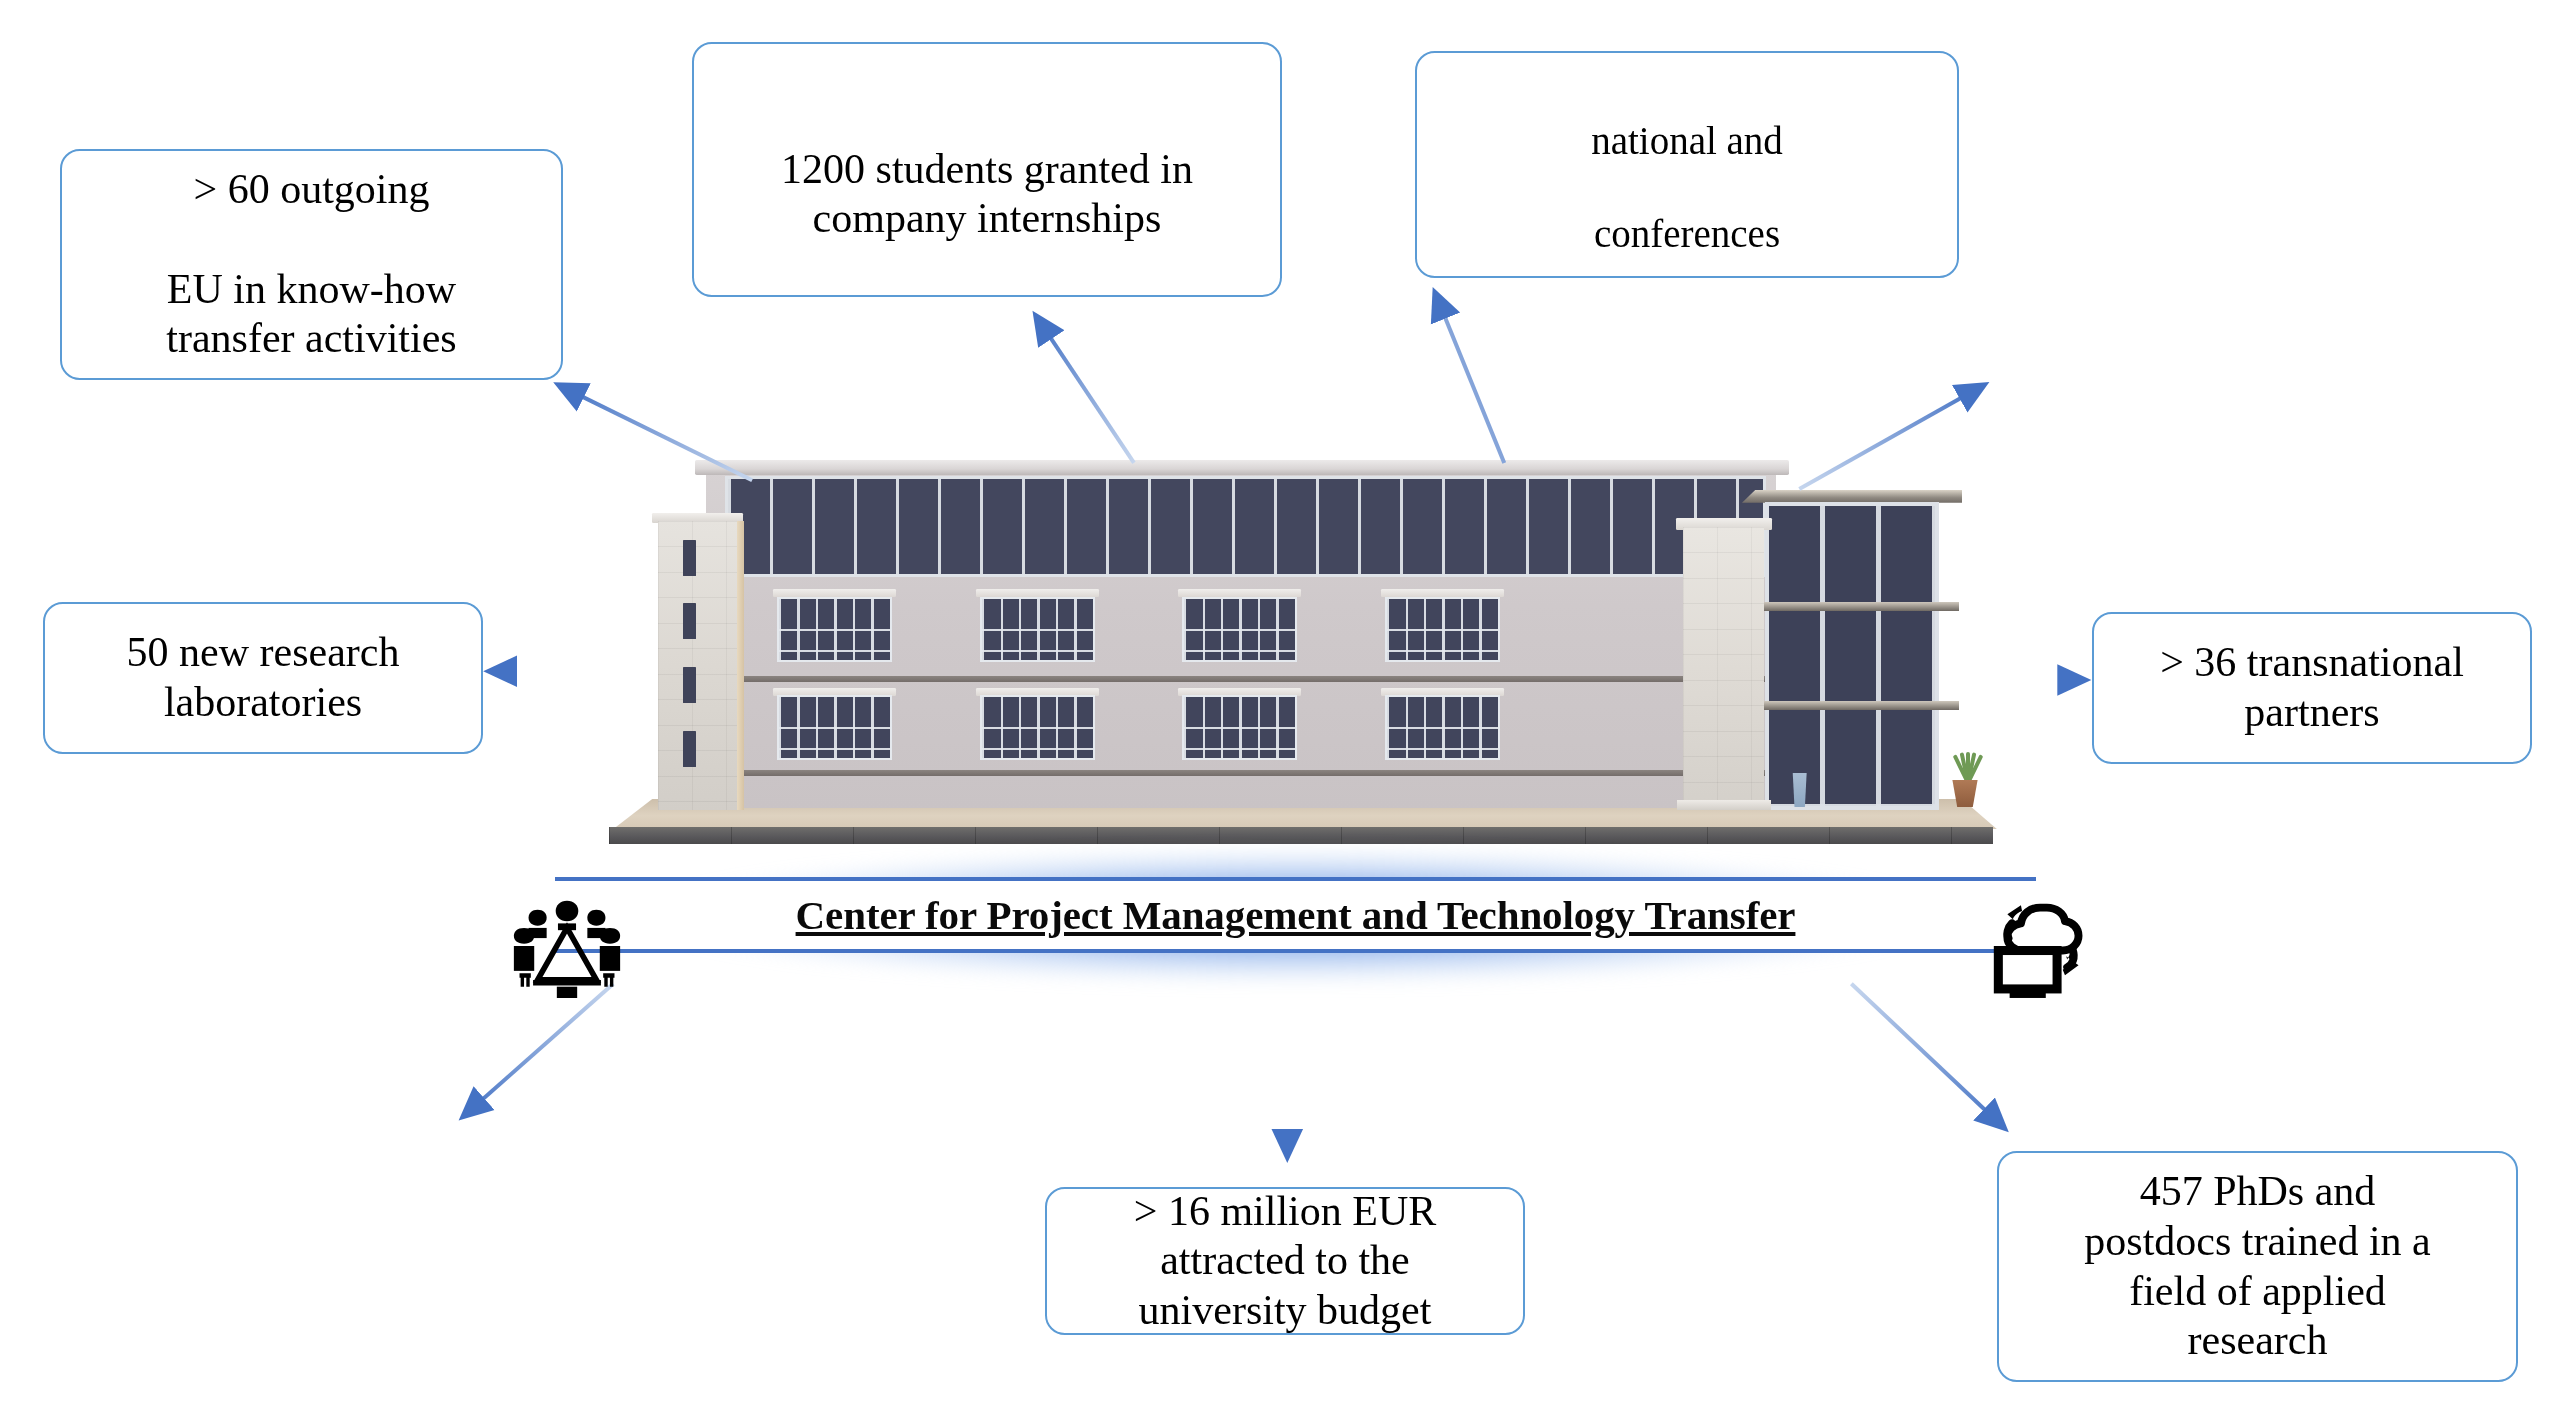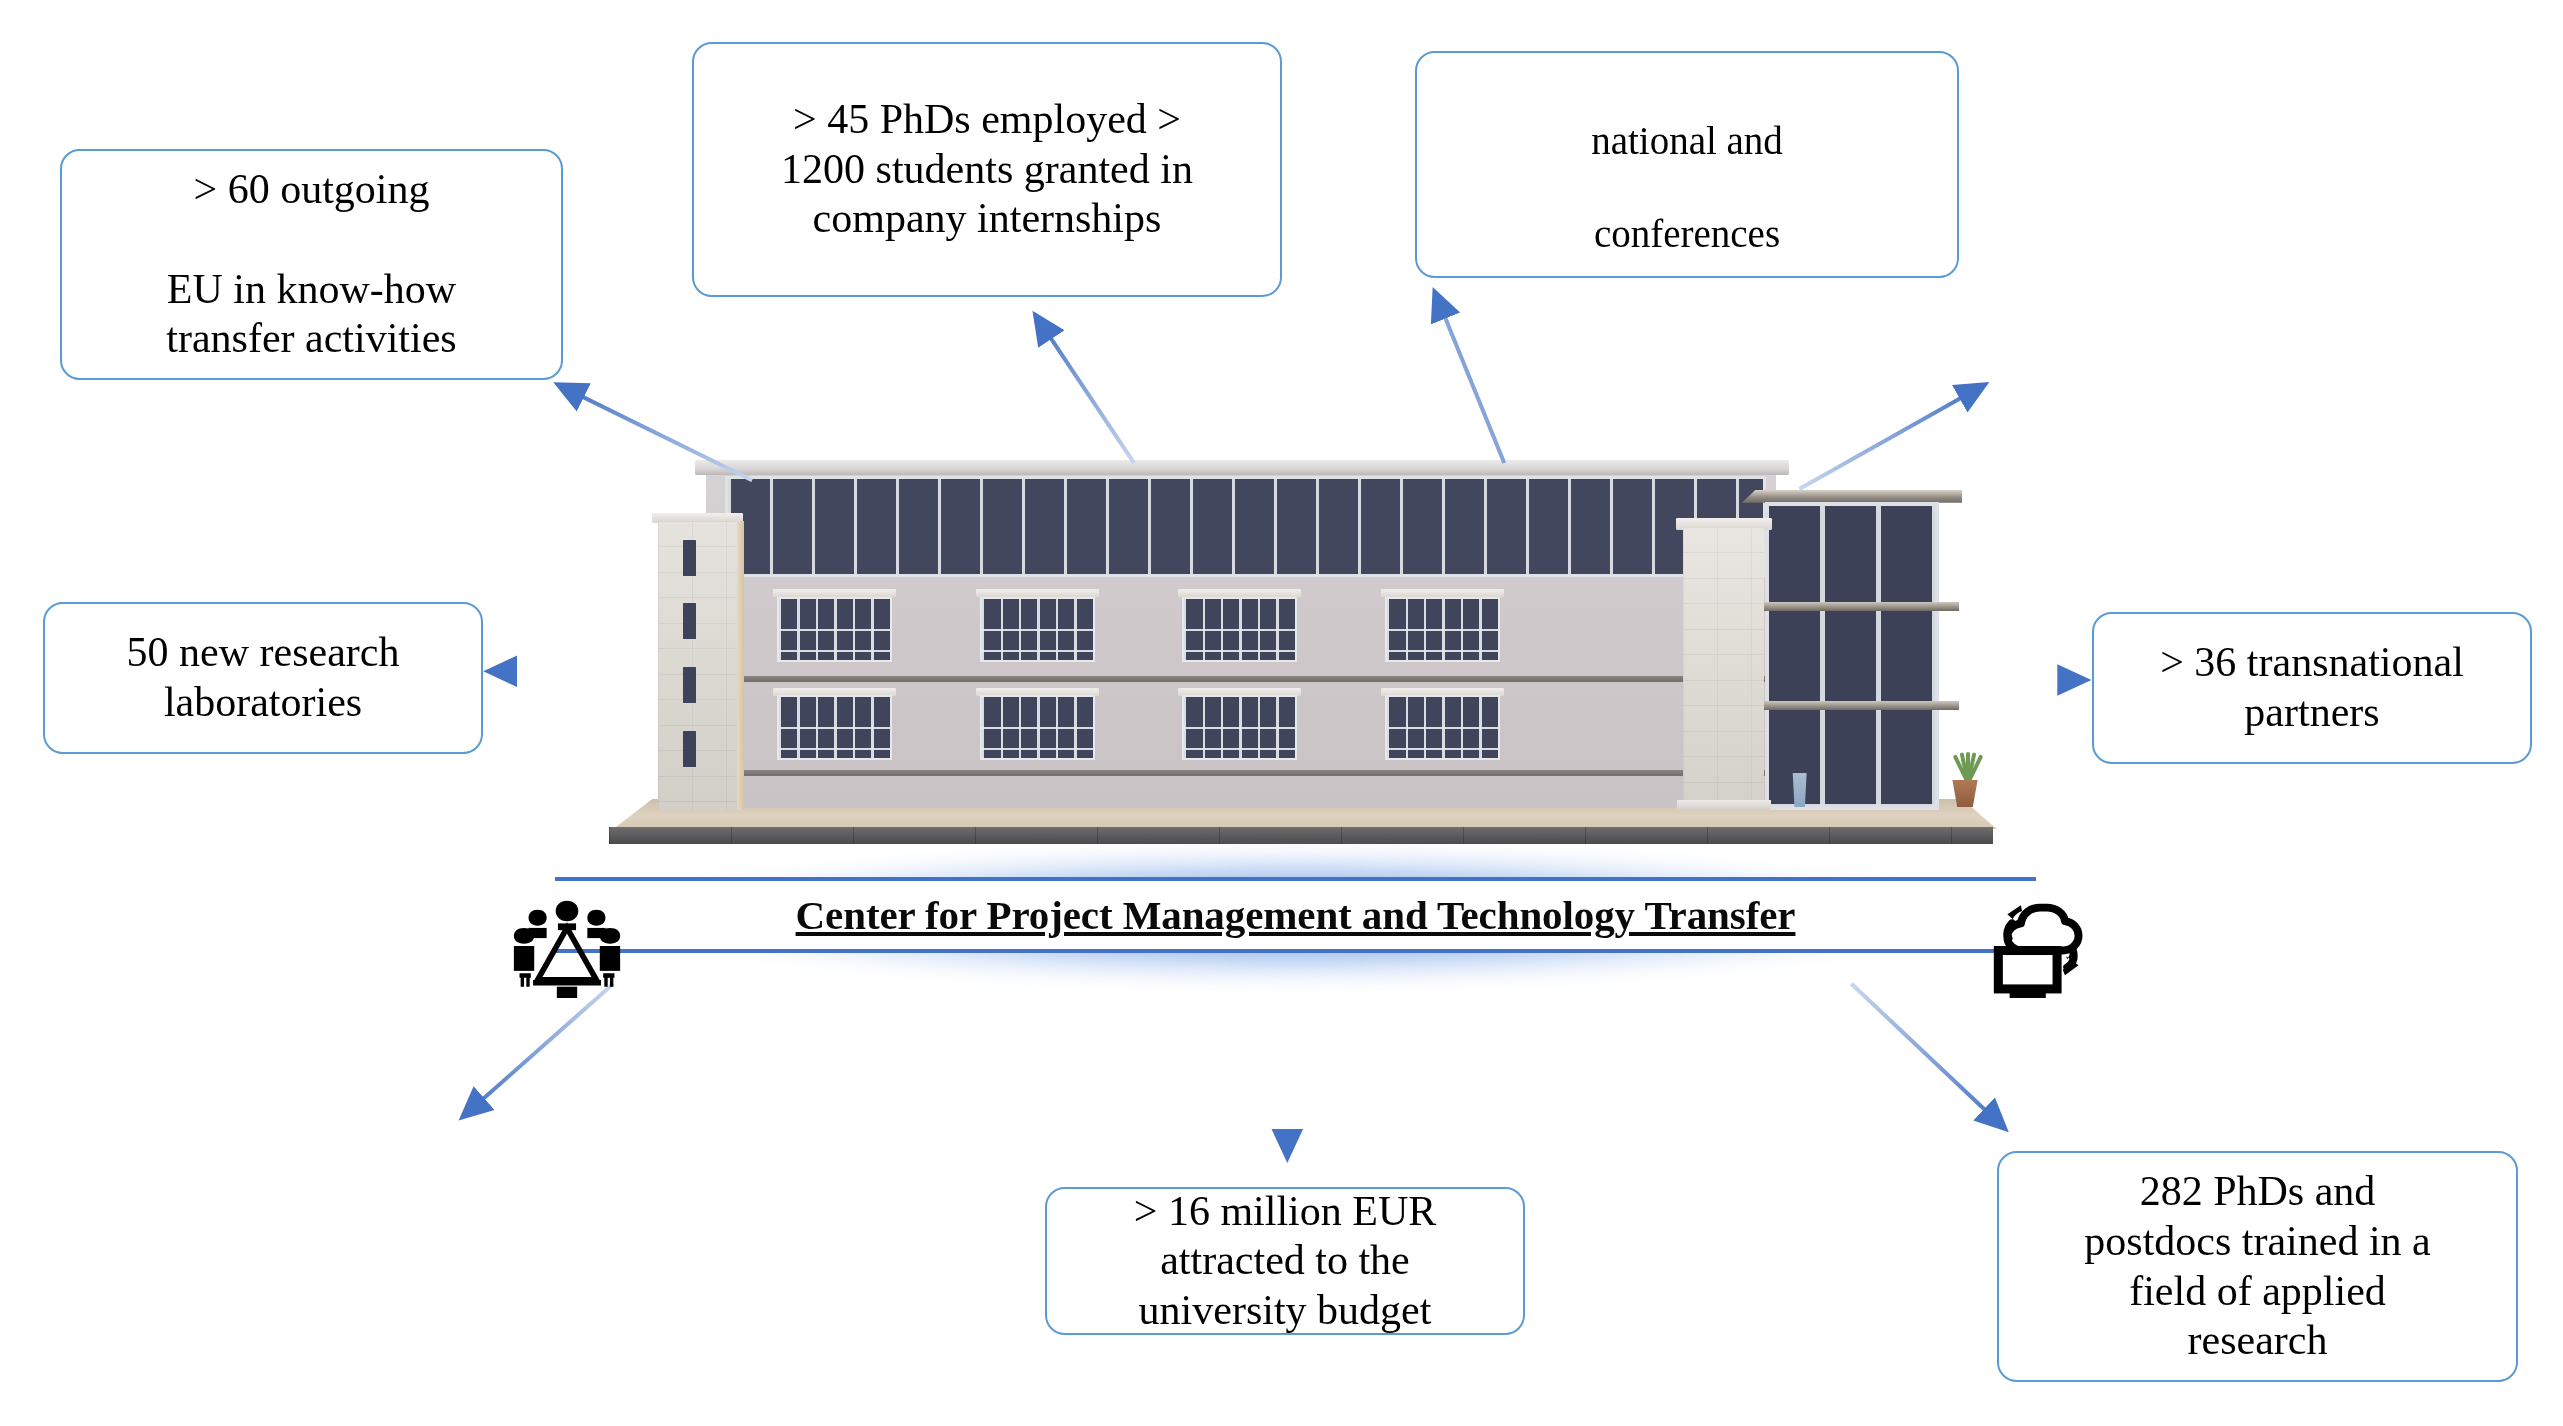--- a/index.html
+++ b/index.html
@@ -533,21 +533,21 @@
     <span class="box-text">
       <span>&gt; 60 outgoing</span><br>
       <br>
       <span>EU in know-how</span><br>
       <span>transfer activities</span>
     </span>
   </div>
 
   <div class="box" style="left:692px; top:42px; width:590px; height:255px; font-size:42px;">
     <span class="box-text">
-      <span>&gt; 45 PhDs employed &gt;</span><br>
+      <br>
       <span>1200 students granted in</span><br>
       <span>company internships</span>
     </span>
   </div>
 
   <div class="box" style="left:1415px; top:51px; width:544px; height:227px; font-size:39px;">
     <span class="box-text">
       <br>
       <span>national and</span><br>
       <br>
@@ -574,21 +574,21 @@
   <div class="box" style="left:1045px; top:1187px; width:480px; height:148px; font-size:42px;">
     <span class="box-text">
       <span>&gt; 16 million EUR</span><br>
       <span>attracted to the</span><br>
       <span>university budget</span>
     </span>
   </div>
 
   <div class="box" style="left:1997px; top:1151px; width:521px; height:231px; font-size:42px;">
     <span class="box-text">
-      <span>282 PhDs and</span><br>
+      <span>457 PhDs and</span><br>
       <span>postdocs trained in a</span><br>
       <span>field of applied</span><br>
       <span>research</span>
     </span>
   </div>
 
 </div>
 
 
 </body></html>

